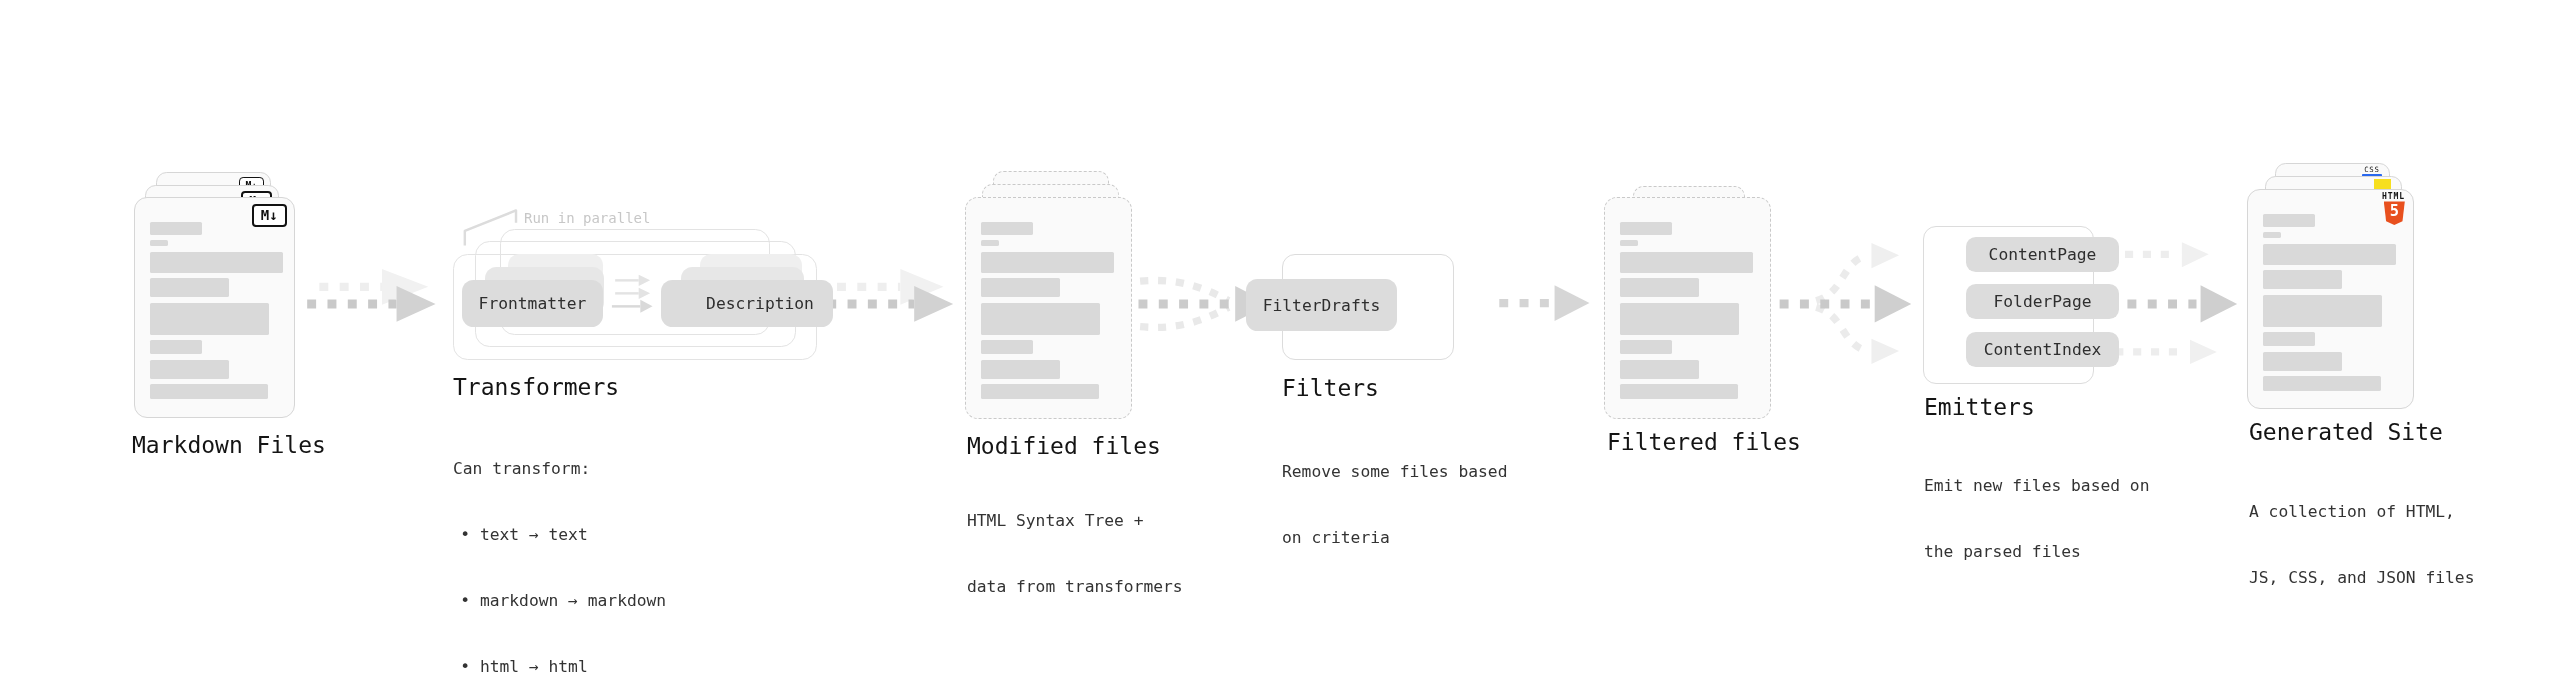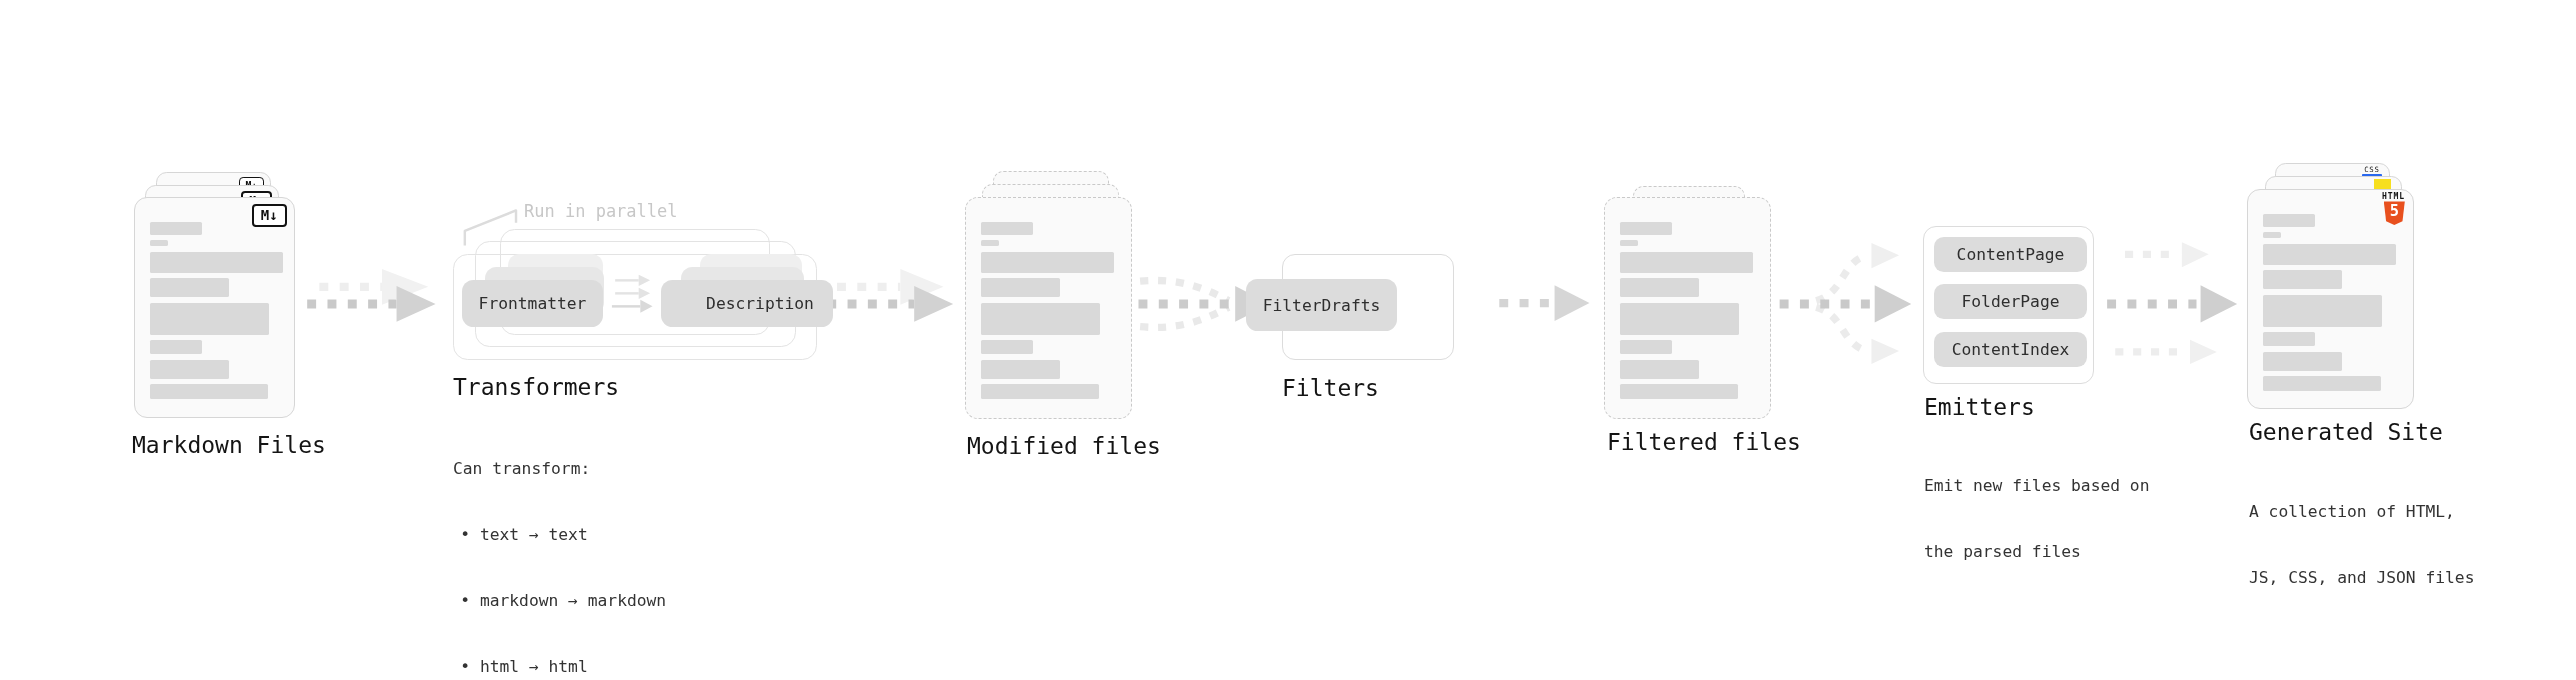--- a/index.html
+++ b/index.html
@@ -35,27 +35,27 @@
   .bar.b8{width:118px;height:14.6px;}
 
   
   .frame{position:absolute;border:1.6px solid #e3e3e3;border-radius:14.6px;background:transparent;z-index:2;box-sizing:border-box;}
   .panel{position:absolute;border:1.6px solid #dcdcdc;border-radius:13px;background:#ffffff;z-index:2;box-sizing:border-box;}
 
   .pill{position:absolute;background:#dcdcdc;border-radius:11.4px;z-index:4;
     display:flex;align-items:center;justify-content:center;font-size:16.3px;color:#2e2e2e;}
   .pill.ghost1{background:#e7e7e7;z-index:3;}
   .pill.ghost2{background:#efefef;z-index:3;}
-  .pill.compact{border-radius:9.8px;}
+  .pill.compact{border-radius:9.8px;margin-left:32px;}
 
   
   .label,.heading{position:absolute;font-size:23px;color:#141414;white-space:pre;z-index:5;}
   .caption{position:absolute;font-size:16.3px;line-height:22px;color:#333;white-space:pre;z-index:5;}
   .caption .indent{padding-left:7.3px;}
-  .parallel-note{position:absolute;font-size:17px;color:#c7c7c7;white-space:pre;z-index:5;}
+  .parallel-note{position:absolute;font-size:14px;color:#c7c7c7;white-space:pre;z-index:5;margin-top:9px;}
 
   
   .css-mini{position:absolute;top:2.4px;right:7.3px;width:19.5px;text-align:center;z-index:2;}
   .css-mini .t{font-size:7.3px;font-weight:400;color:#1a1a1a;letter-spacing:0.8px;line-height:7.3px;}
   .css-mini .u{height:3.3px;background:#2968ef;border-radius:0.8px;margin-top:0.8px;}
   .js-mini{position:absolute;top:1.6px;right:9.8px;width:17px;height:11.4px;background:#f7df1e;z-index:2;}
   .html5-badge{position:absolute;top:2.4px;right:6.5px;width:24.4px;z-index:2;}
   .html5-badge .t{font-size:8.1px;font-weight:700;color:#111;letter-spacing:0.8px;line-height:9px;}
   .html5-badge .shield{width:21px;height:23.6px;margin:0 auto;background:#e8501e;
     clip-path:polygon(0 0,100% 0,89% 84%,50% 100%,11% 84%);
@@ -175,24 +175,32 @@
       <div class="bar b2"></div>
       <div class="bar b3"></div>
       <div class="bar b4"></div>
       <div class="bar b5"></div>
       <div class="bar b6"></div>
       <div class="bar b7"></div>
       <div class="bar b8"></div>
     </div>
   </div>
   <div class="label" style="left:967px;top:433px;">Modified files</div>
+  <div class="caption" style="left:967px;top:466px;">
+    <div>HTML Syntax Tree +</div>
+    <div>data from transformers</div>
+  </div>
 
   <div class="panel" style="left:1282px;top:254px;width:172px;height:106px;"></div>
   <div class="pill" style="left:1246px;top:279px;width:151px;height:52px;">FilterDrafts</div>
   <div class="heading" style="left:1282px;top:375px;">Filters</div>
+  <div class="caption" style="left:1282px;top:417px;">
+    <div>Remove some files based</div>
+    <div>on criteria</div>
+  </div>
 
   <div class="card dashed small" style="left:1633px;top:186px;width:112px;height:195px;"></div>
   <div class="card dashed" style="left:1604px;top:197px;width:167px;height:222px;">
     <div class="bars">
       <div class="bar b1"></div>
       <div class="bar b2"></div>
       <div class="bar b3"></div>
       <div class="bar b4"></div>
       <div class="bar b5"></div>
       <div class="bar b6"></div>

